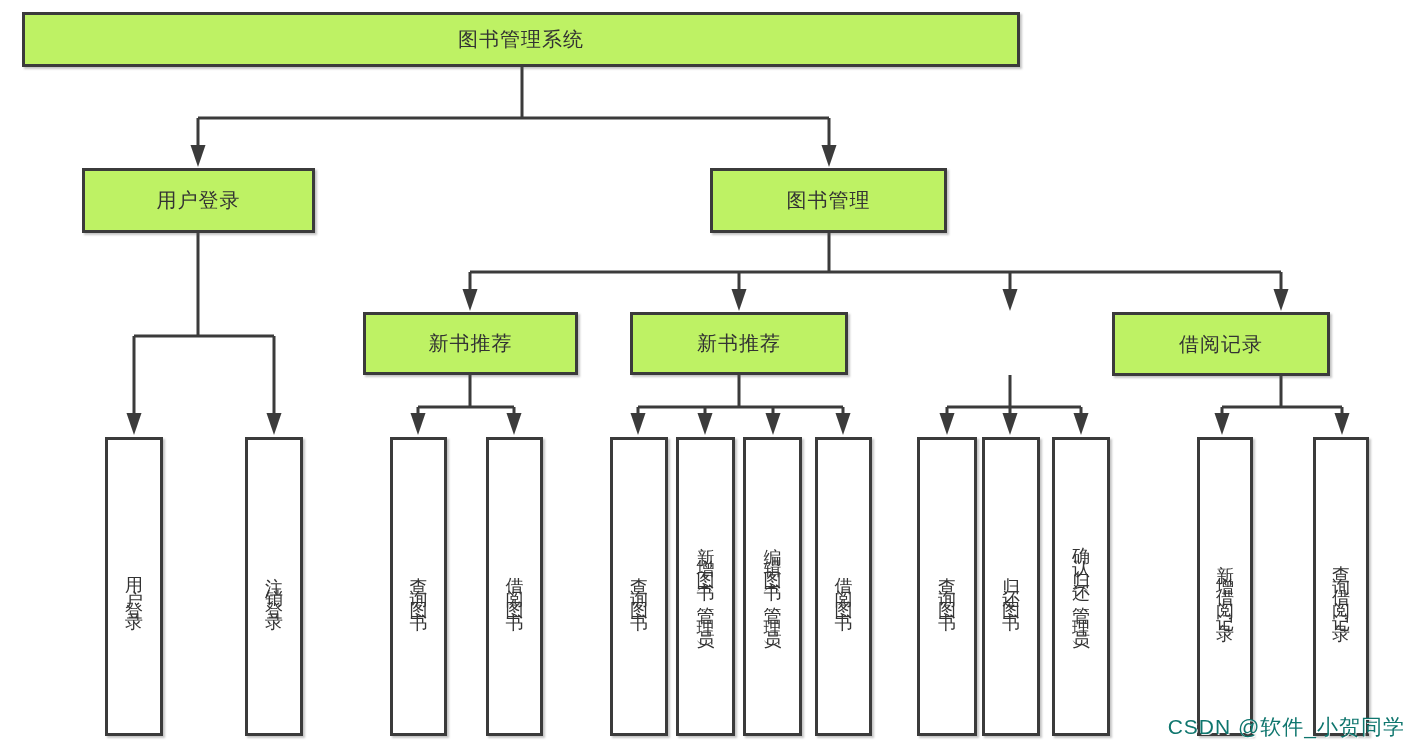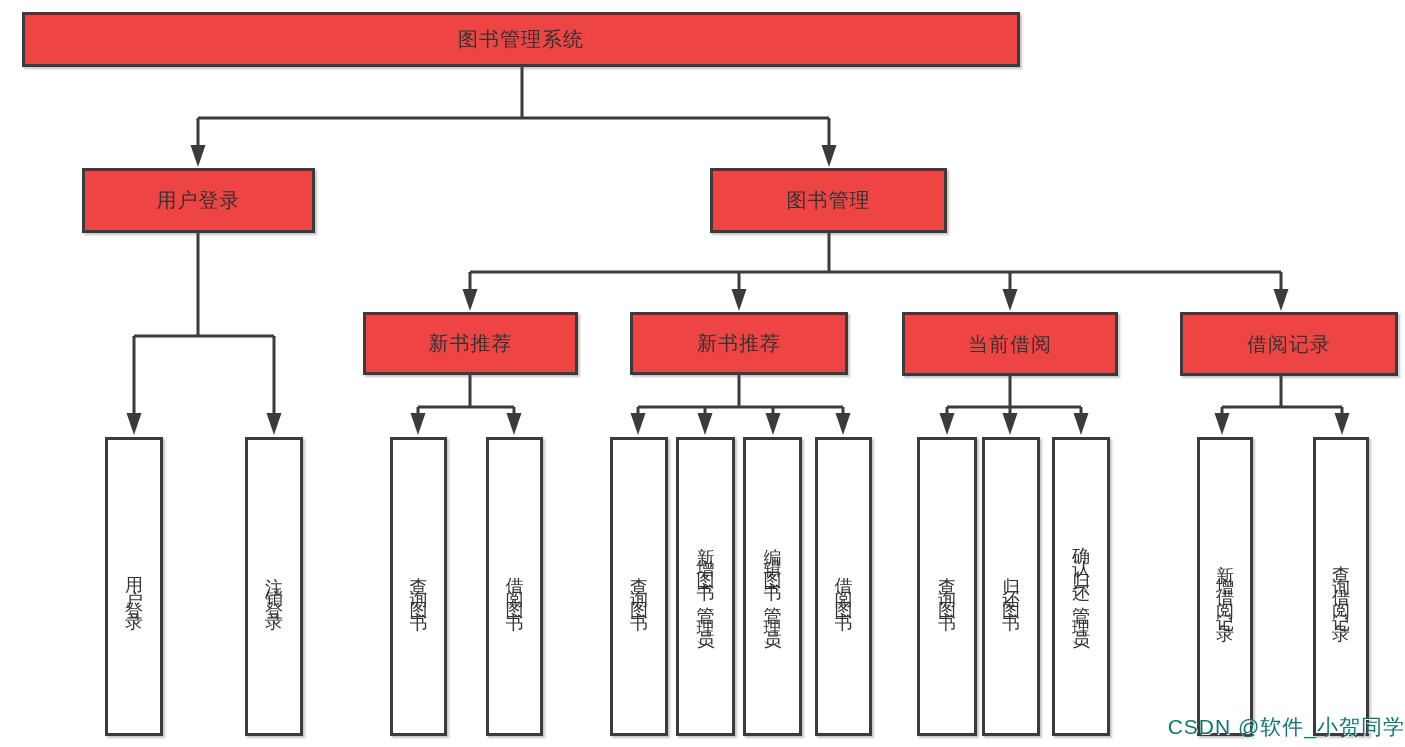--- a/index.html
+++ b/index.html
@@ -1,21 +1,21 @@
 <!DOCTYPE html>
 <html><head>
 <meta charset="utf-8">
 <style>
   html,body{margin:0;padding:0;background:#ffffff;}
   body{width:1405px;height:747px;font-family:"Liberation Sans",sans-serif;}
   .stage{position:relative;width:1405px;height:747px;background:#ffffff;overflow:hidden;}
   .wires{position:absolute;left:0;top:0;width:1405px;height:747px;}
   .node{
     position:absolute;box-sizing:border-box;
-    border:3px solid #3b3b3b;background:#ef4444;
+    border:3px solid #3b3b3b;background:#bef264;
     display:flex;align-items:center;justify-content:center;
     color:#333333;font-size:20px;letter-spacing:1px;
     box-shadow:1.5px 1.5px 2px rgba(90,90,90,0.35);
   }
   .leaf{
     position:absolute;box-sizing:border-box;
     border:3px solid #3b3b3b;background:#ffffff;
     display:flex;align-items:center;justify-content:center;
     color:#333333;font-size:18px;
     writing-mode:vertical-rl;text-orientation:mixed;letter-spacing:12px;
@@ -76,24 +76,21 @@
   <div class="node" style="left:710px;top:168px;width:237px;height:65px;align-items:center;">
     <span>图书管理</span>
   </div>
 
   <div class="node" style="left:363px;top:312px;width:215px;height:63px;">
     <span>新书推荐</span>
   </div>
   <div class="node" style="left:630px;top:312px;width:218px;height:63px;">
     <span>新书推荐</span>
   </div>
-  <div class="node" style="left:902px;top:312px;width:216px;height:64px;">
-    <span>当前借阅</span>
-  </div>
-  <div class="node" style="left:1180px;top:312px;width:218px;height:64px;">
+  <div class="node" style="left:1112px;top:312px;width:218px;height:64px;">
     <span>借阅记录</span>
   </div>
 
   <div class="leaf" style="left:105px;width:58px;">
     <span>用户登录</span>
   </div>
   <div class="leaf" style="left:245px;width:58px;">
     <span>注销登录</span>
   </div>
 

